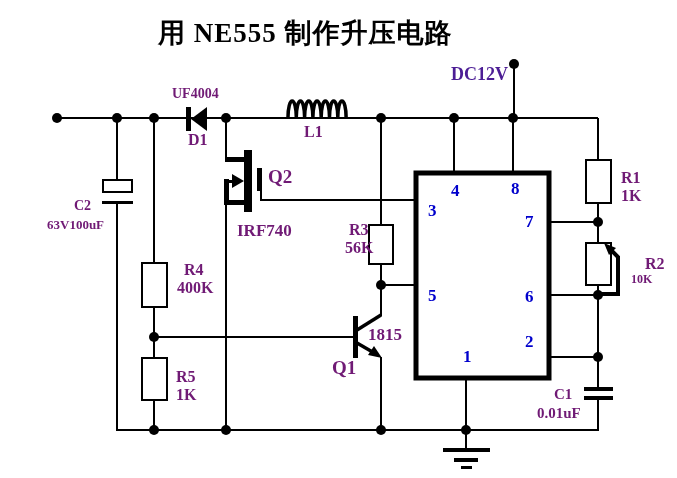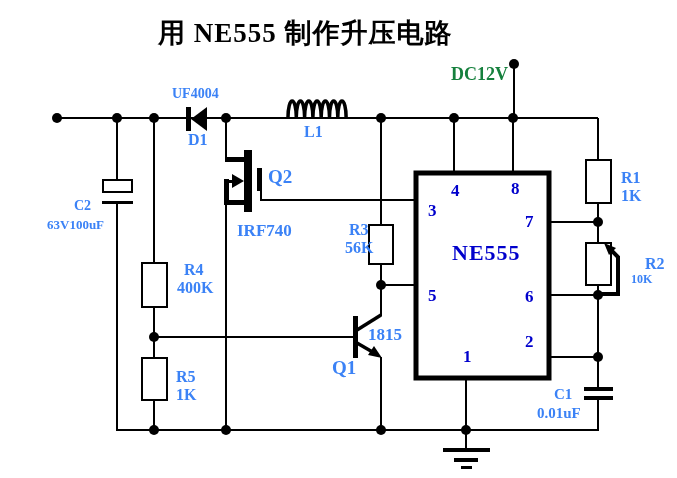--- a/index.html
+++ b/index.html
@@ -7,27 +7,27 @@
     position:relative;
     width:677px;height:478px;
     background:#ffffff;
     font-family:"Liberation Serif", serif;
     overflow:hidden;
   }
   #schematic-svg{position:absolute;left:0;top:0;}
   .lbl{
     position:absolute;
     font-weight:bold;
-    color:#3b82f6;
+    color:#701a75;
     white-space:nowrap;
     line-height:1;
     font-family:"Liberation Serif", serif;
   }
   .lbl.blue{color:#0000cc;}
-  .lbl.red{color:#15803d;}
+  .lbl.red{color:#4c1d95;}
   #title{
     position:absolute;
     left:158px;top:15px;
     font-size:27px;
     font-weight:bold;
     letter-spacing:1px;
     color:#000;
     white-space:nowrap;
   }
 </style>
@@ -172,21 +172,20 @@
 
   <div class="lbl" style="left:554px;top:387px;font-size:15px;">C1</div>
   <div class="lbl" style="left:537px;top:406px;font-size:15px;">0.01uF</div>
 
   <div class="lbl" style="left:74px;top:199px;font-size:14px;">C2</div>
   <div class="lbl" style="left:47px;top:218px;font-size:13px;">63V100uF</div>
 
   <div class="lbl" style="left:368px;top:326px;font-size:17px;">1815</div>
   <div class="lbl" style="left:332px;top:358px;font-size:19px;">Q1</div>
 
-  <div class="lbl blue" style="left:452px;top:242px;font-size:22px;letter-spacing:1px;">NE555</div>
 
   <div class="lbl blue" style="left:428px;top:202px;font-size:17px;">3</div>
   <div class="lbl blue" style="left:451px;top:182px;font-size:17px;">4</div>
   <div class="lbl blue" style="left:511px;top:180px;font-size:17px;">8</div>
   <div class="lbl blue" style="left:525px;top:213px;font-size:17px;">7</div>
   <div class="lbl blue" style="left:428px;top:287px;font-size:17px;">5</div>
   <div class="lbl blue" style="left:525px;top:288px;font-size:17px;">6</div>
   <div class="lbl blue" style="left:525px;top:333px;font-size:17px;">2</div>
   <div class="lbl blue" style="left:463px;top:348px;font-size:17px;">1</div>
 

